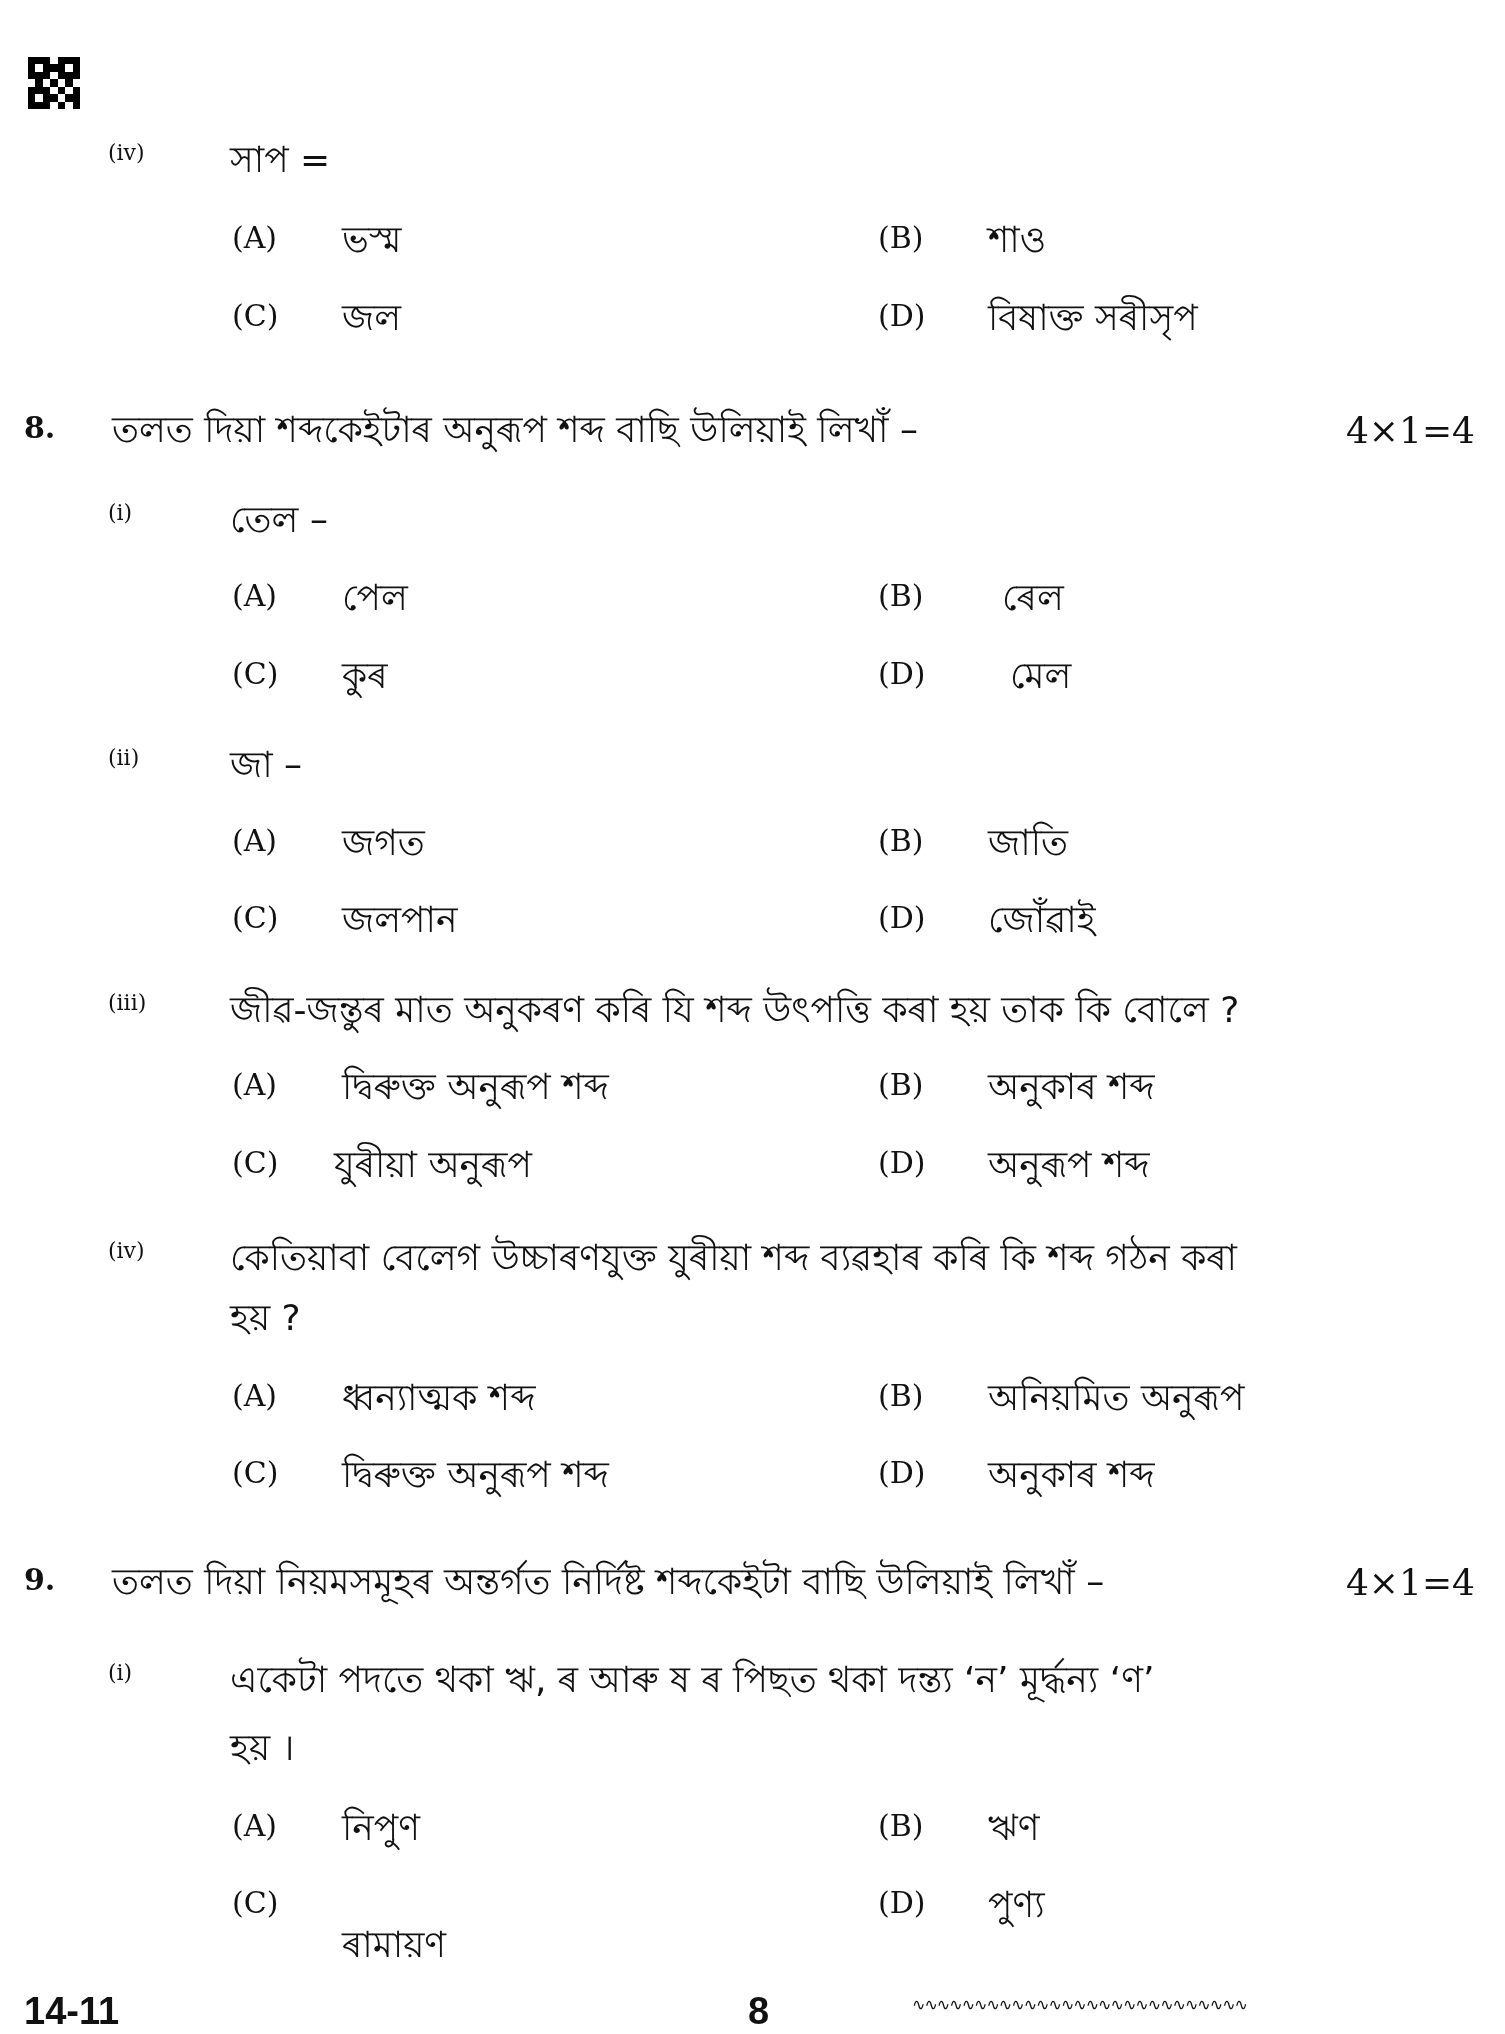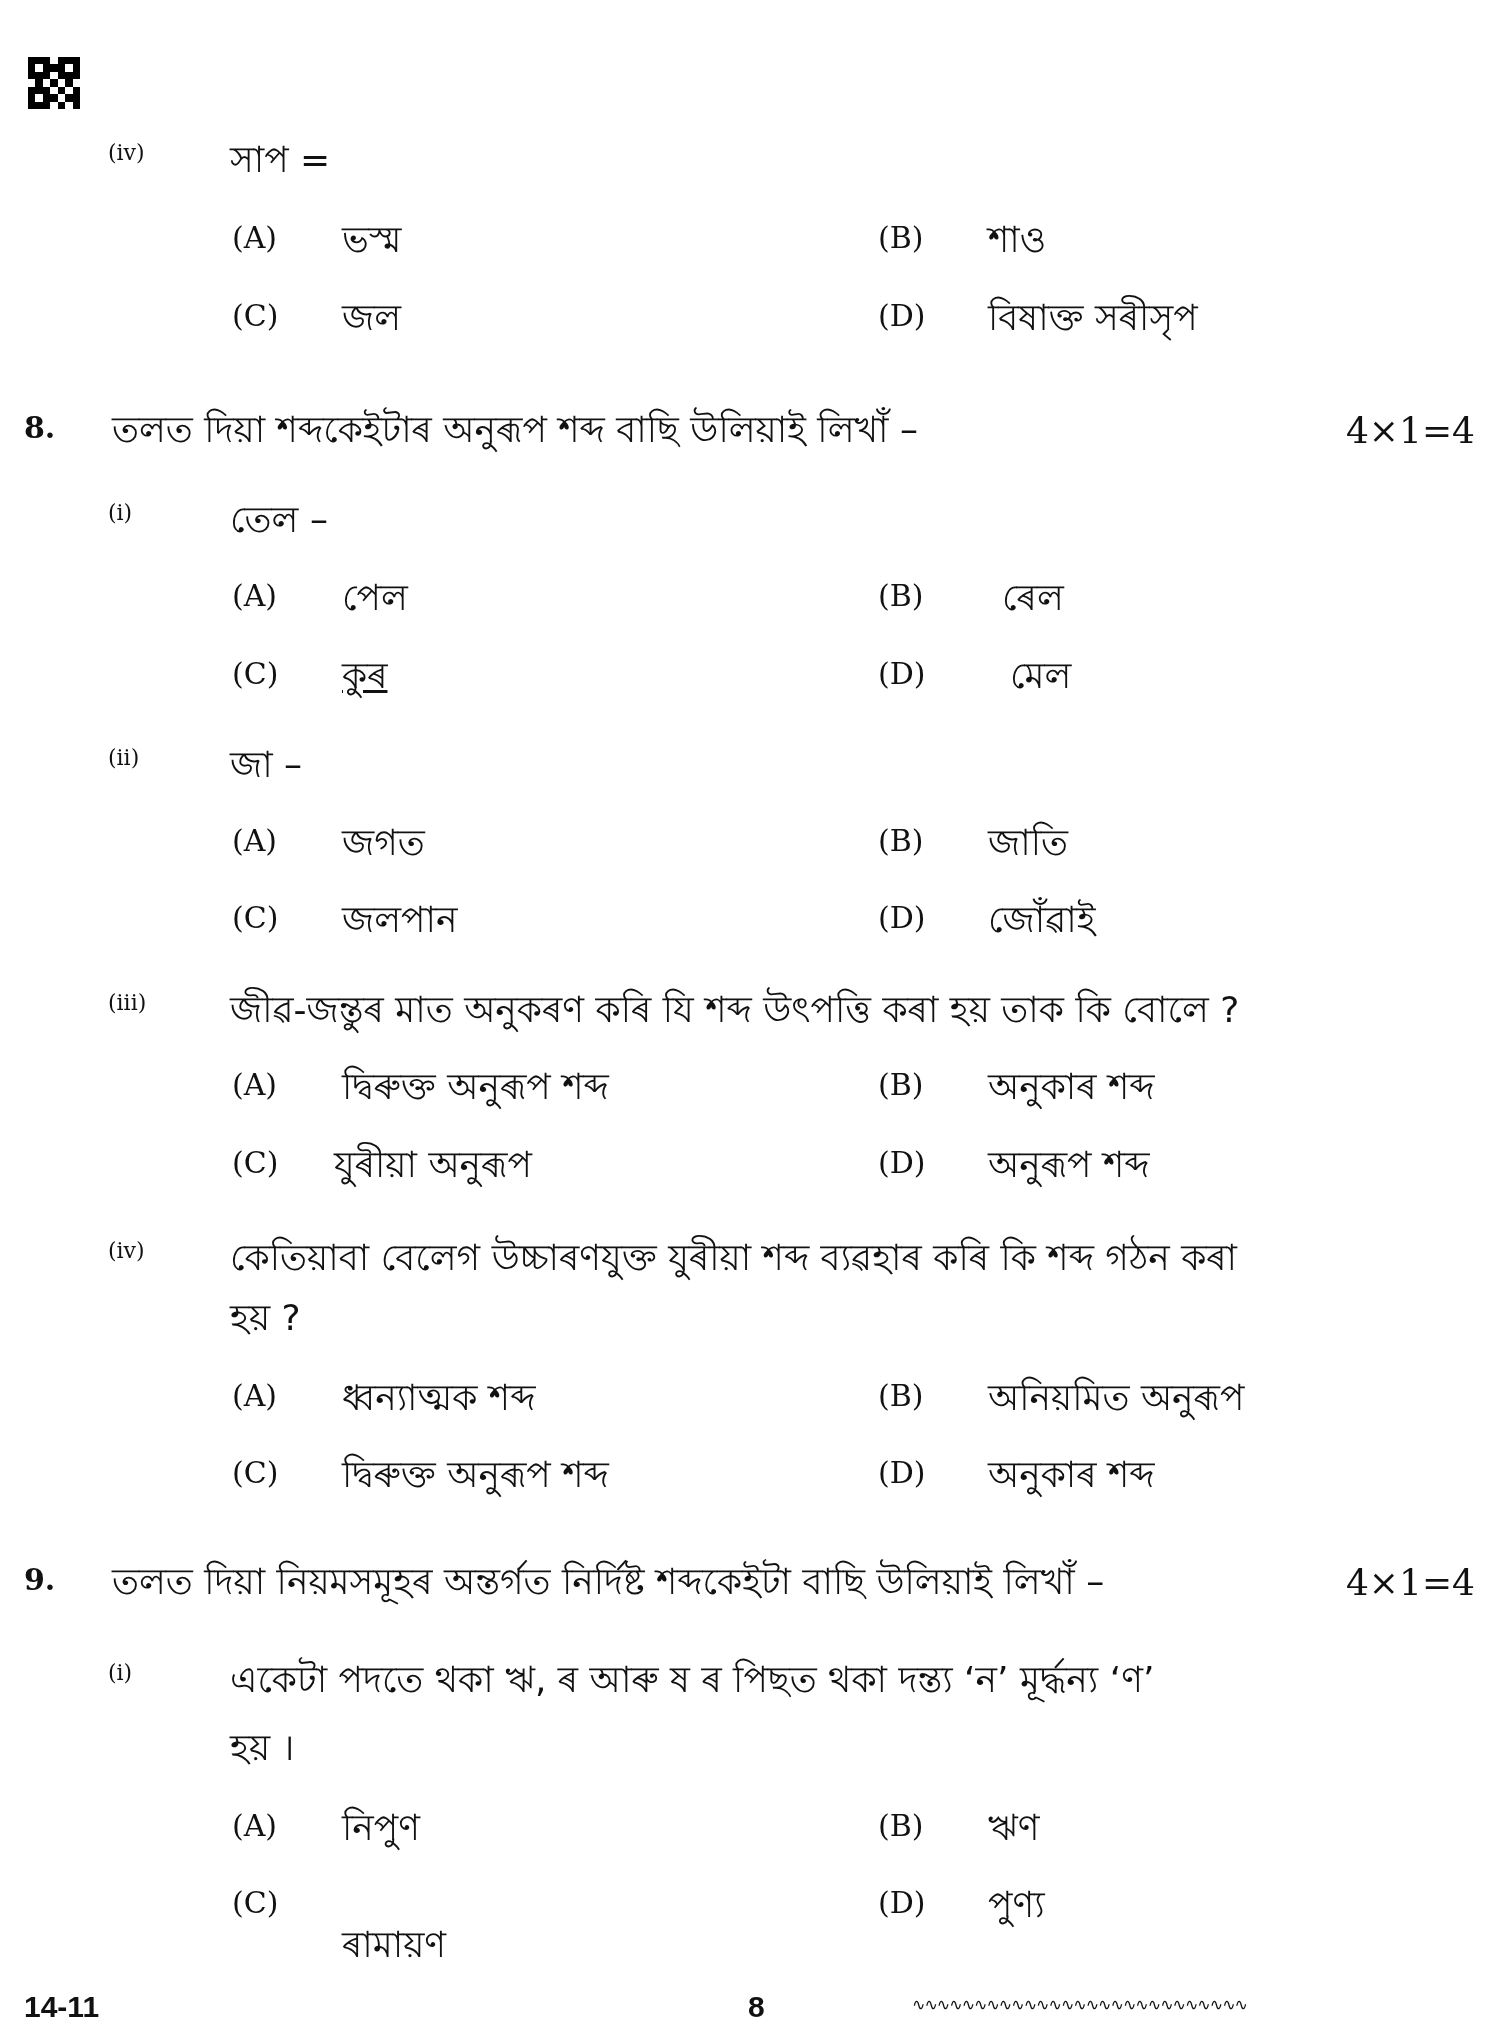--- a/index.html
+++ b/index.html
@@ -12,21 +12,21 @@
       left: 28px; top: 57px; width: 52px; height: 52px;
       display: grid; grid-template-columns: repeat(7, 1fr); grid-template-rows: repeat(7, 1fr);
     }
     .qr span { background: #000; }
     .qr span.w { background: #fff; }
     .roman { font-family: "DejaVu Serif", serif; font-size: 22px; }
     .beng { font-family: "DejaVu Sans", sans-serif; font-size: 36px; }
     .qnum { font-family: "DejaVu Serif", serif; font-weight: bold; font-size: 30px; }
     .marks { font-family: "DejaVu Serif", serif; font-size: 36px; right: 368px; }
     .opt-label { font-family: "DejaVu Serif", serif; font-size: 30px; }
-    .footer { font-family: "Liberation Sans", sans-serif; font-weight: bold; font-size: 30px; }
+    .footer { font-family: "Liberation Sans", sans-serif; font-weight: bold; font-size: 38px; }
     .squiggle { font-family: "DejaVu Sans", sans-serif; font-size: 16px; letter-spacing: -1px; }
   </style>
 </head>
 <body>
 
 <div class="abs qr">
   <span></span>
     <span></span>
     <span></span>
     <span class="w"></span>
@@ -92,21 +92,21 @@
 <div class="abs beng" style="left:112px;top:402px;">তলত দিয়া শব্দকেইটাৰ অনুৰূপ শব্দ বাছি উলিয়াই লিখাঁ –</div>
 <div class="abs marks" style="top:410px;right:30px;">4×1=4</div>
 
 <div class="abs roman" style="left:108px;top:500px;">(i)</div>
 <div class="abs beng" style="left:230px;top:492px;">তেল –</div>
 <div class="abs opt-label" style="left:232px;top:578px;">(A)</div>
 <div class="abs beng" style="left:342px;top:570px;">পেল</div>
 <div class="abs opt-label" style="left:878px;top:578px;">(B)</div>
 <div class="abs beng" style="left:988px;top:570px;margin-left:14px;">ৰেল</div>
 <div class="abs opt-label" style="left:232px;top:656px;">(C)</div>
-<div class="abs beng" style="left:342px;top:648px;text-decoration:underline;">কুৰ</div>
+<div class="abs beng" style="left:342px;top:648px;">কুৰ</div>
 <div class="abs opt-label" style="left:878px;top:656px;">(D)</div>
 <div class="abs beng" style="left:1010px;top:648px;">মেল</div>
 
 <div class="abs roman" style="left:108px;top:745px;">(ii)</div>
 <div class="abs beng" style="left:230px;top:737px;">জা –</div>
 <div class="abs opt-label" style="left:232px;top:823px;">(A)</div>
 <div class="abs beng" style="left:342px;top:815px;">জগত</div>
 <div class="abs opt-label" style="left:878px;top:823px;">(B)</div>
 <div class="abs beng" style="left:988px;top:815px;">জাতি</div>
 <div class="abs opt-label" style="left:232px;top:900px;">(C)</div>

